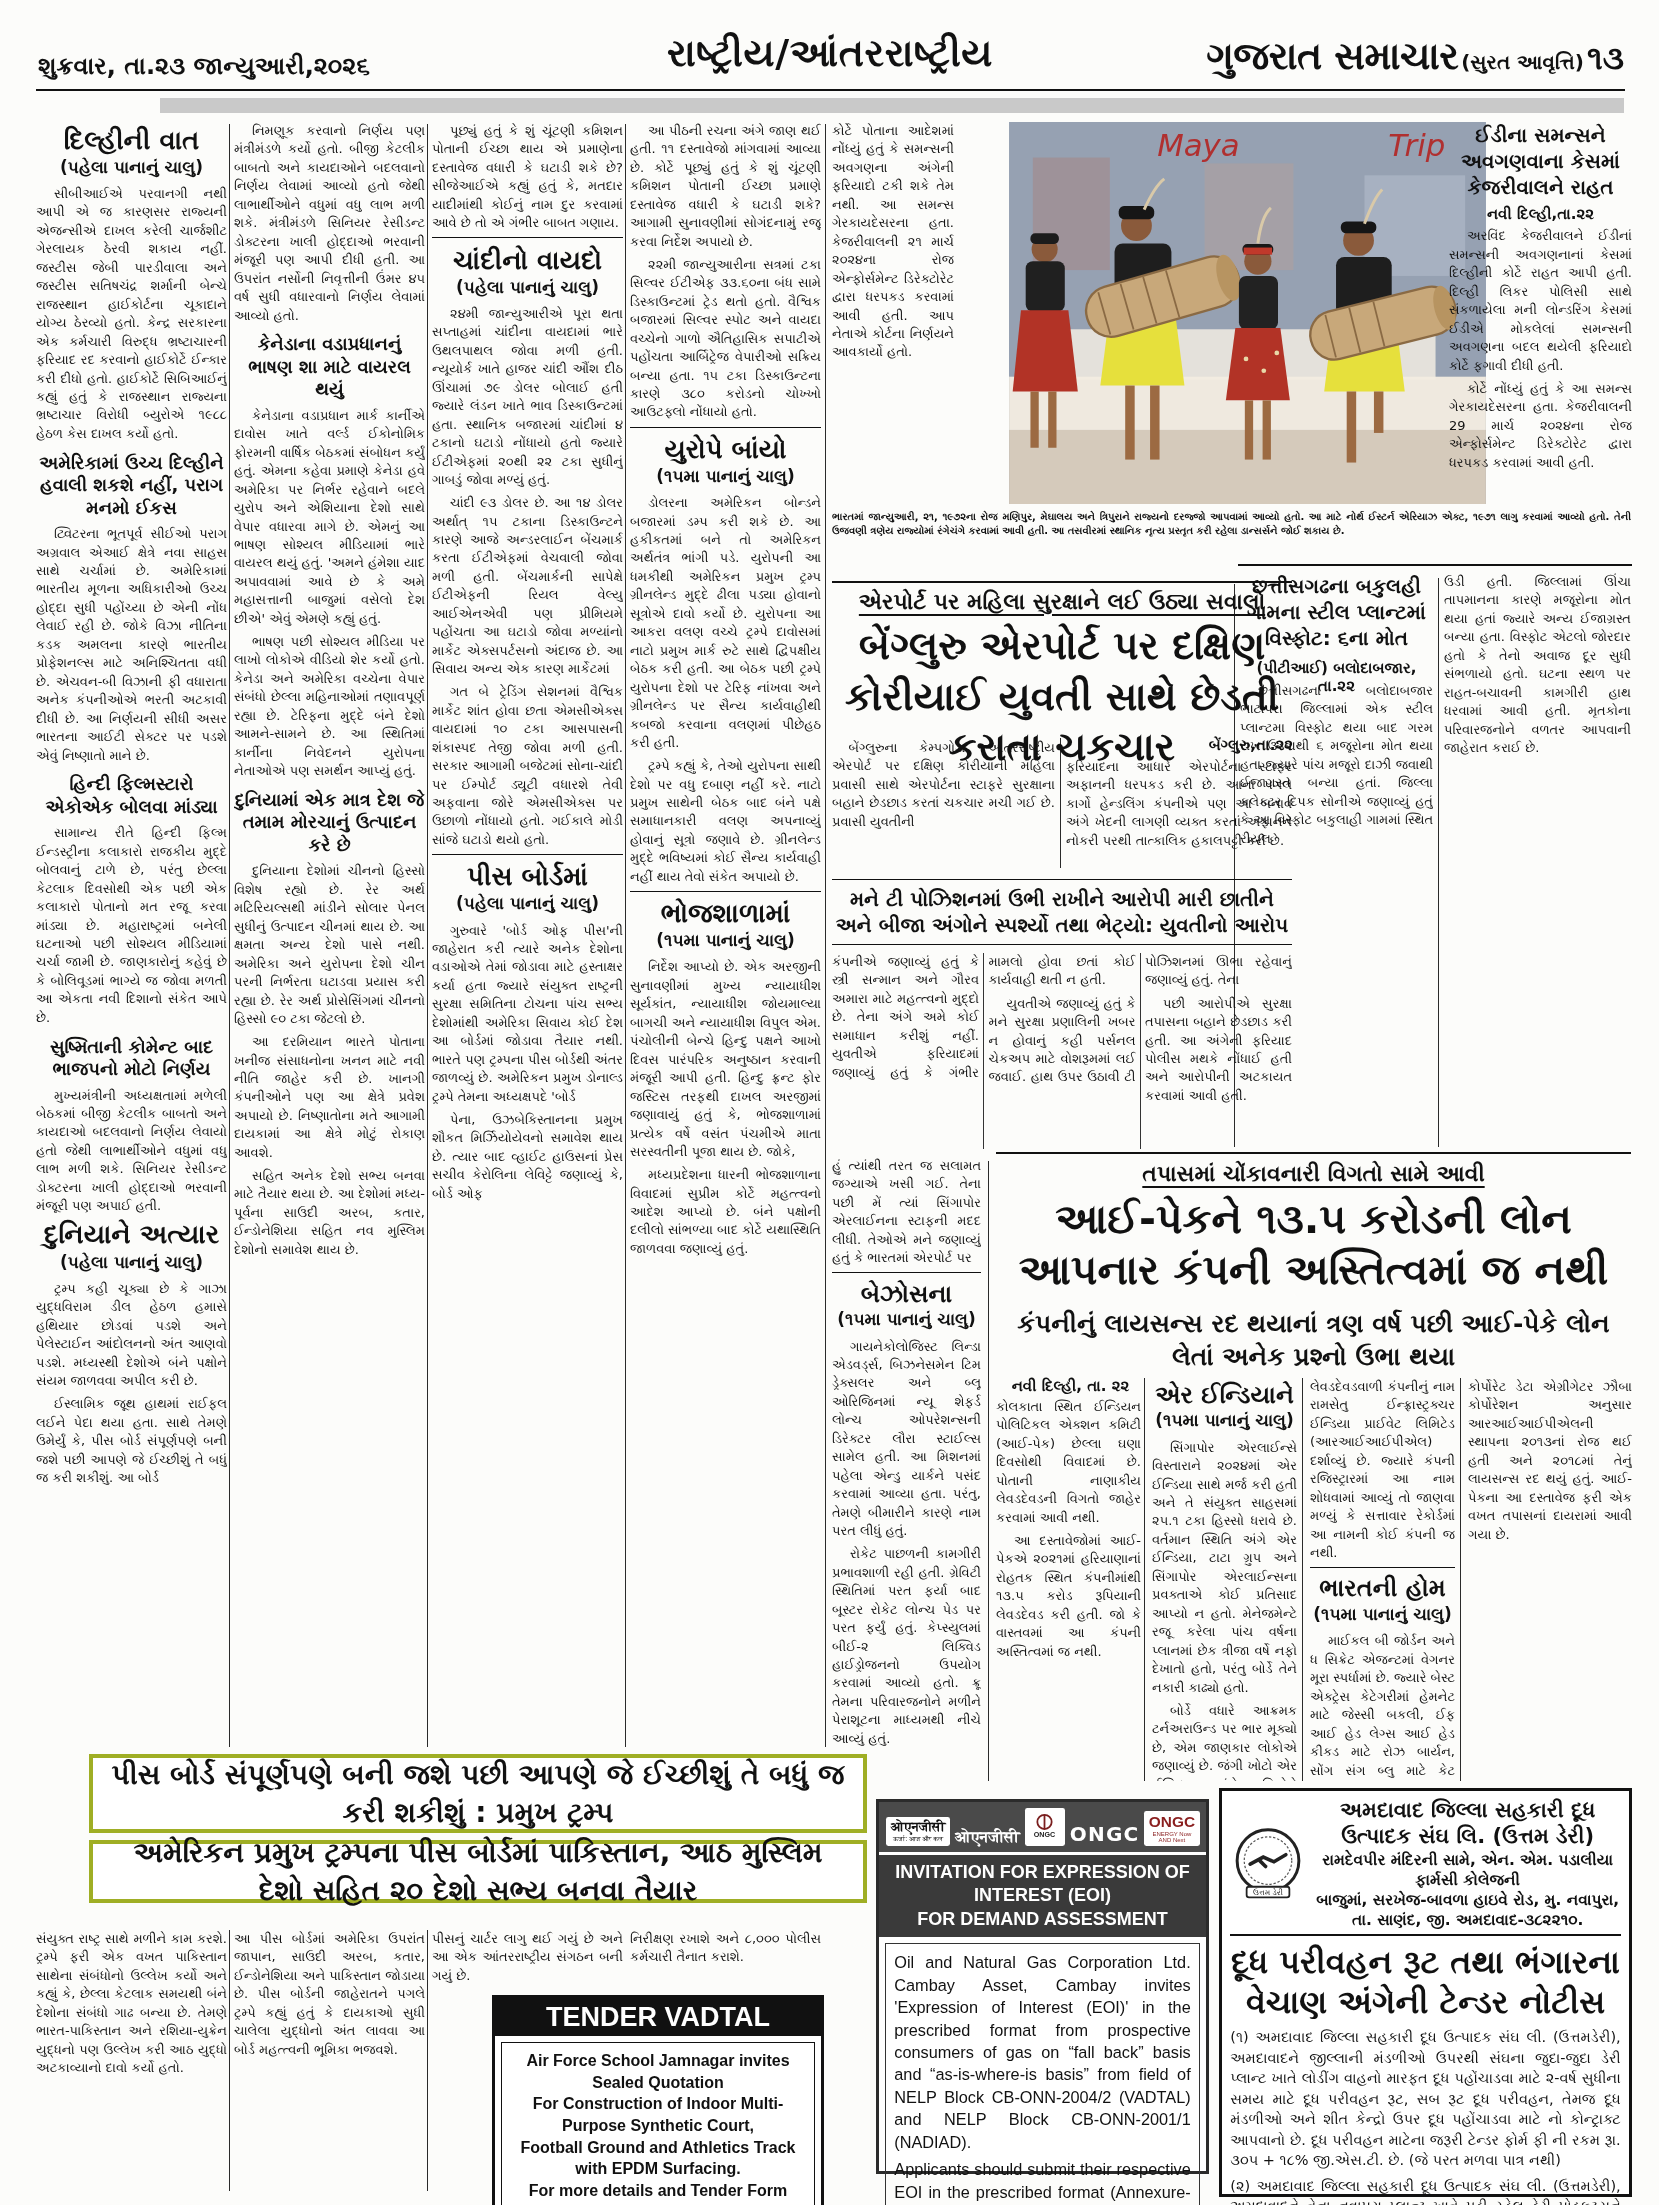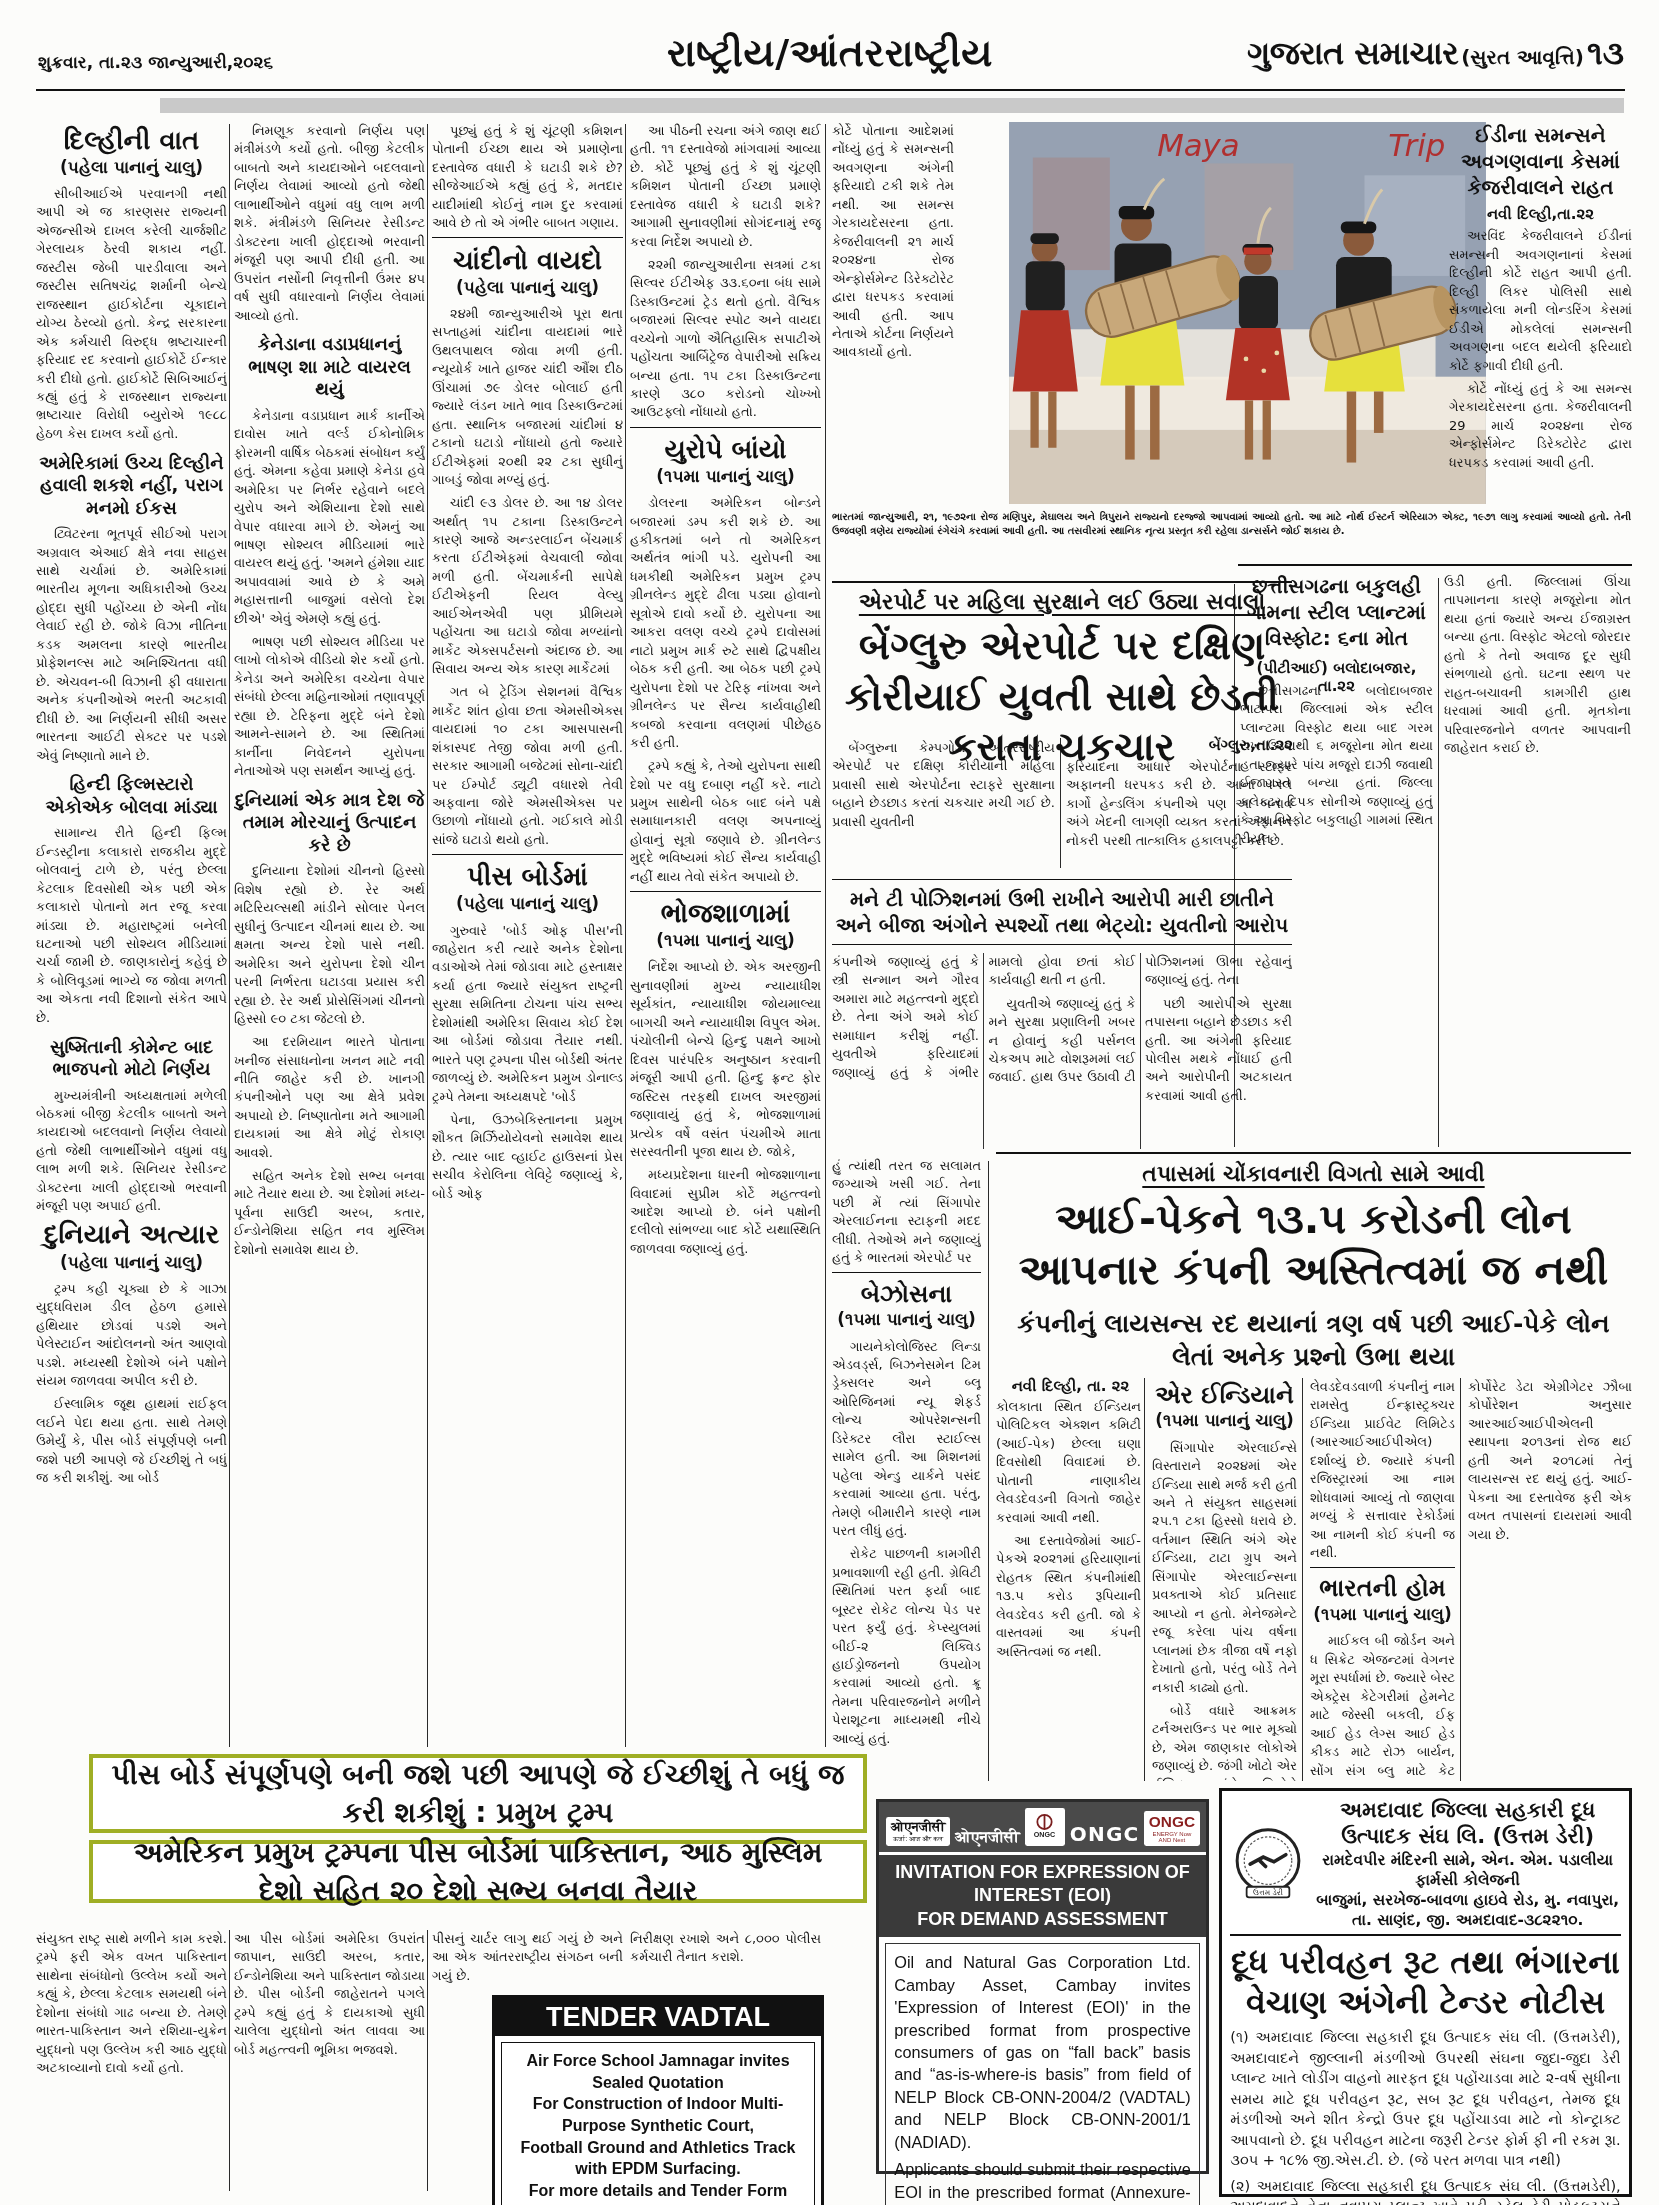--- a/index.html
+++ b/index.html
@@ -1,21 +1,21 @@
 <!DOCTYPE html>
 <html lang="gu" style="font-size:9.5px"><head>
 <meta charset="utf-8">
 <style>
   html,body{margin:0;padding:0;background:#888;}
   .page{position:relative;width:1660px;height:2205px;background:#fcfcfa;color:#111;
         font-family:"DejaVu Sans",sans-serif;overflow:hidden;}
   .abs{position:absolute;}
-  .masthead-date{font-size:17px;font-weight:bold;}
+  .masthead-date{font-size:24px;font-weight:bold;}
   .section-title{font-size:38px;font-weight:bold;text-align:center;letter-spacing:0.6px;}
-  .brand{font-size:32px;font-weight:900;letter-spacing:-0.6px;}
+  .brand{font-size:38px;font-weight:900;letter-spacing:-0.6px;}
   .edition{font-size:20px;font-weight:bold;}
   .pageno{font-size:32px;font-weight:900;}
   .rule{background:#111;}
   .grayband{background:#c9c9c9;}
   .vrule{width:1.2px;background:#2a2a2a;}
   .col{overflow:hidden;}
   .story-head{font-size:26px;font-weight:900;text-align:center;line-height:1.15;margin:3.6px 0 1.2px;}
   .cont{font-size:17px;font-weight:bold;text-align:center;margin:0 0 8.3px;}
   .para{font-size:13px;line-height:1.42;text-align:justify;text-indent:18px;margin:0 0 4.7px;}
   .sub{font-size:18px;font-weight:bold;text-align:center;line-height:1.25;margin:8.3px 0 6px;}

